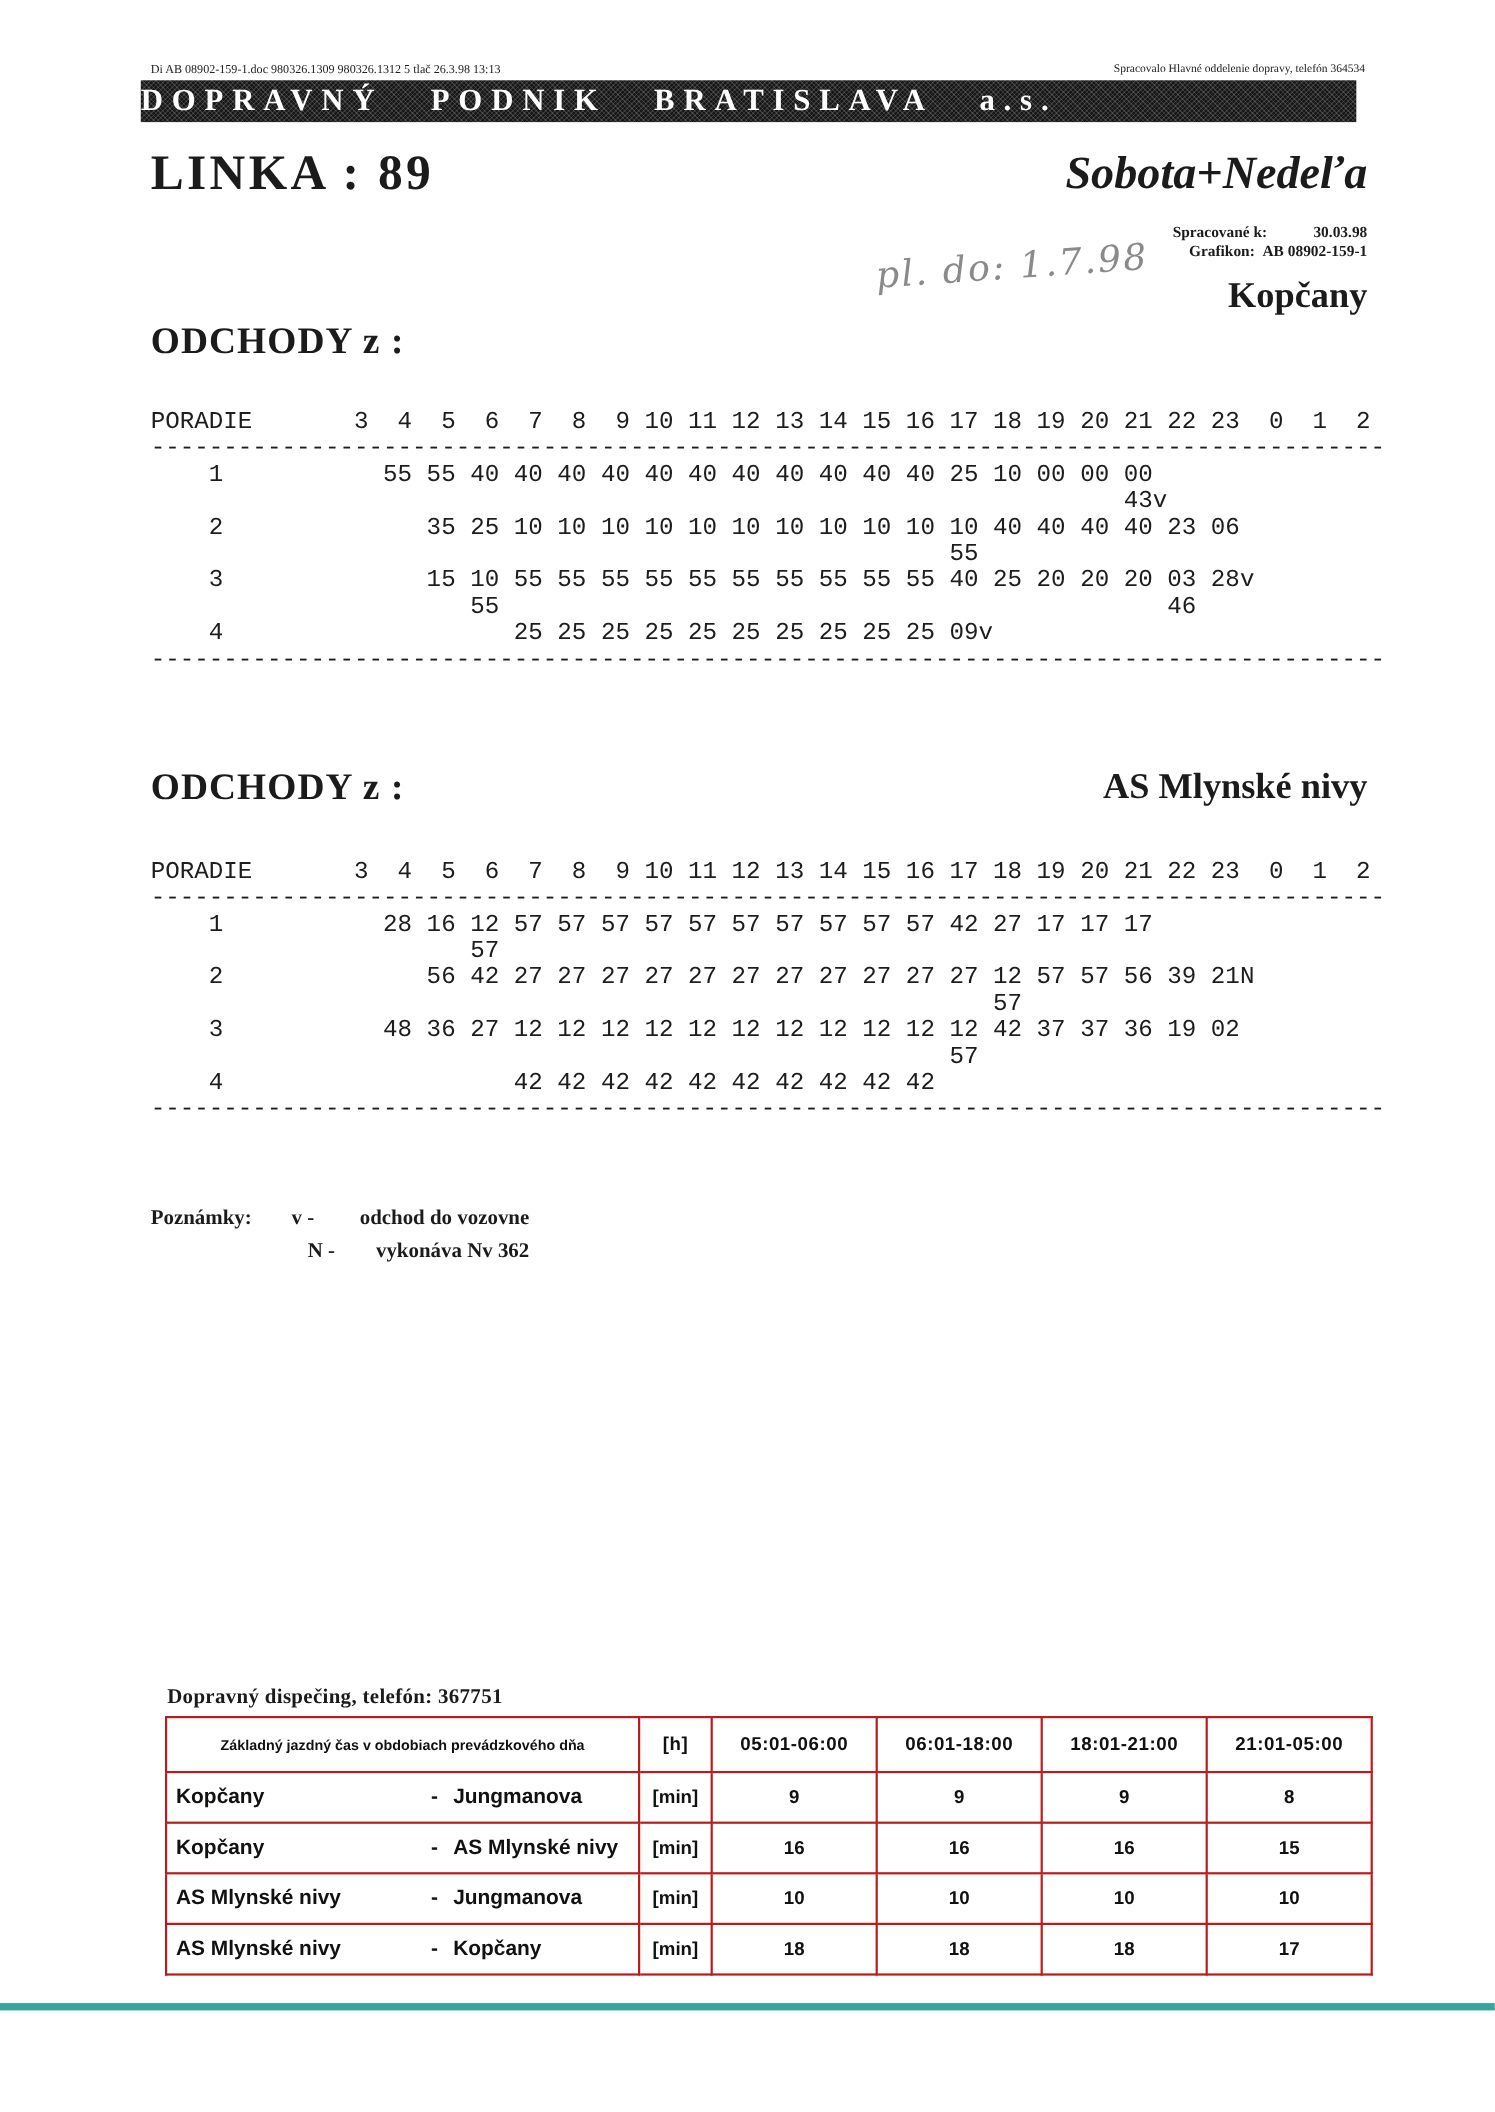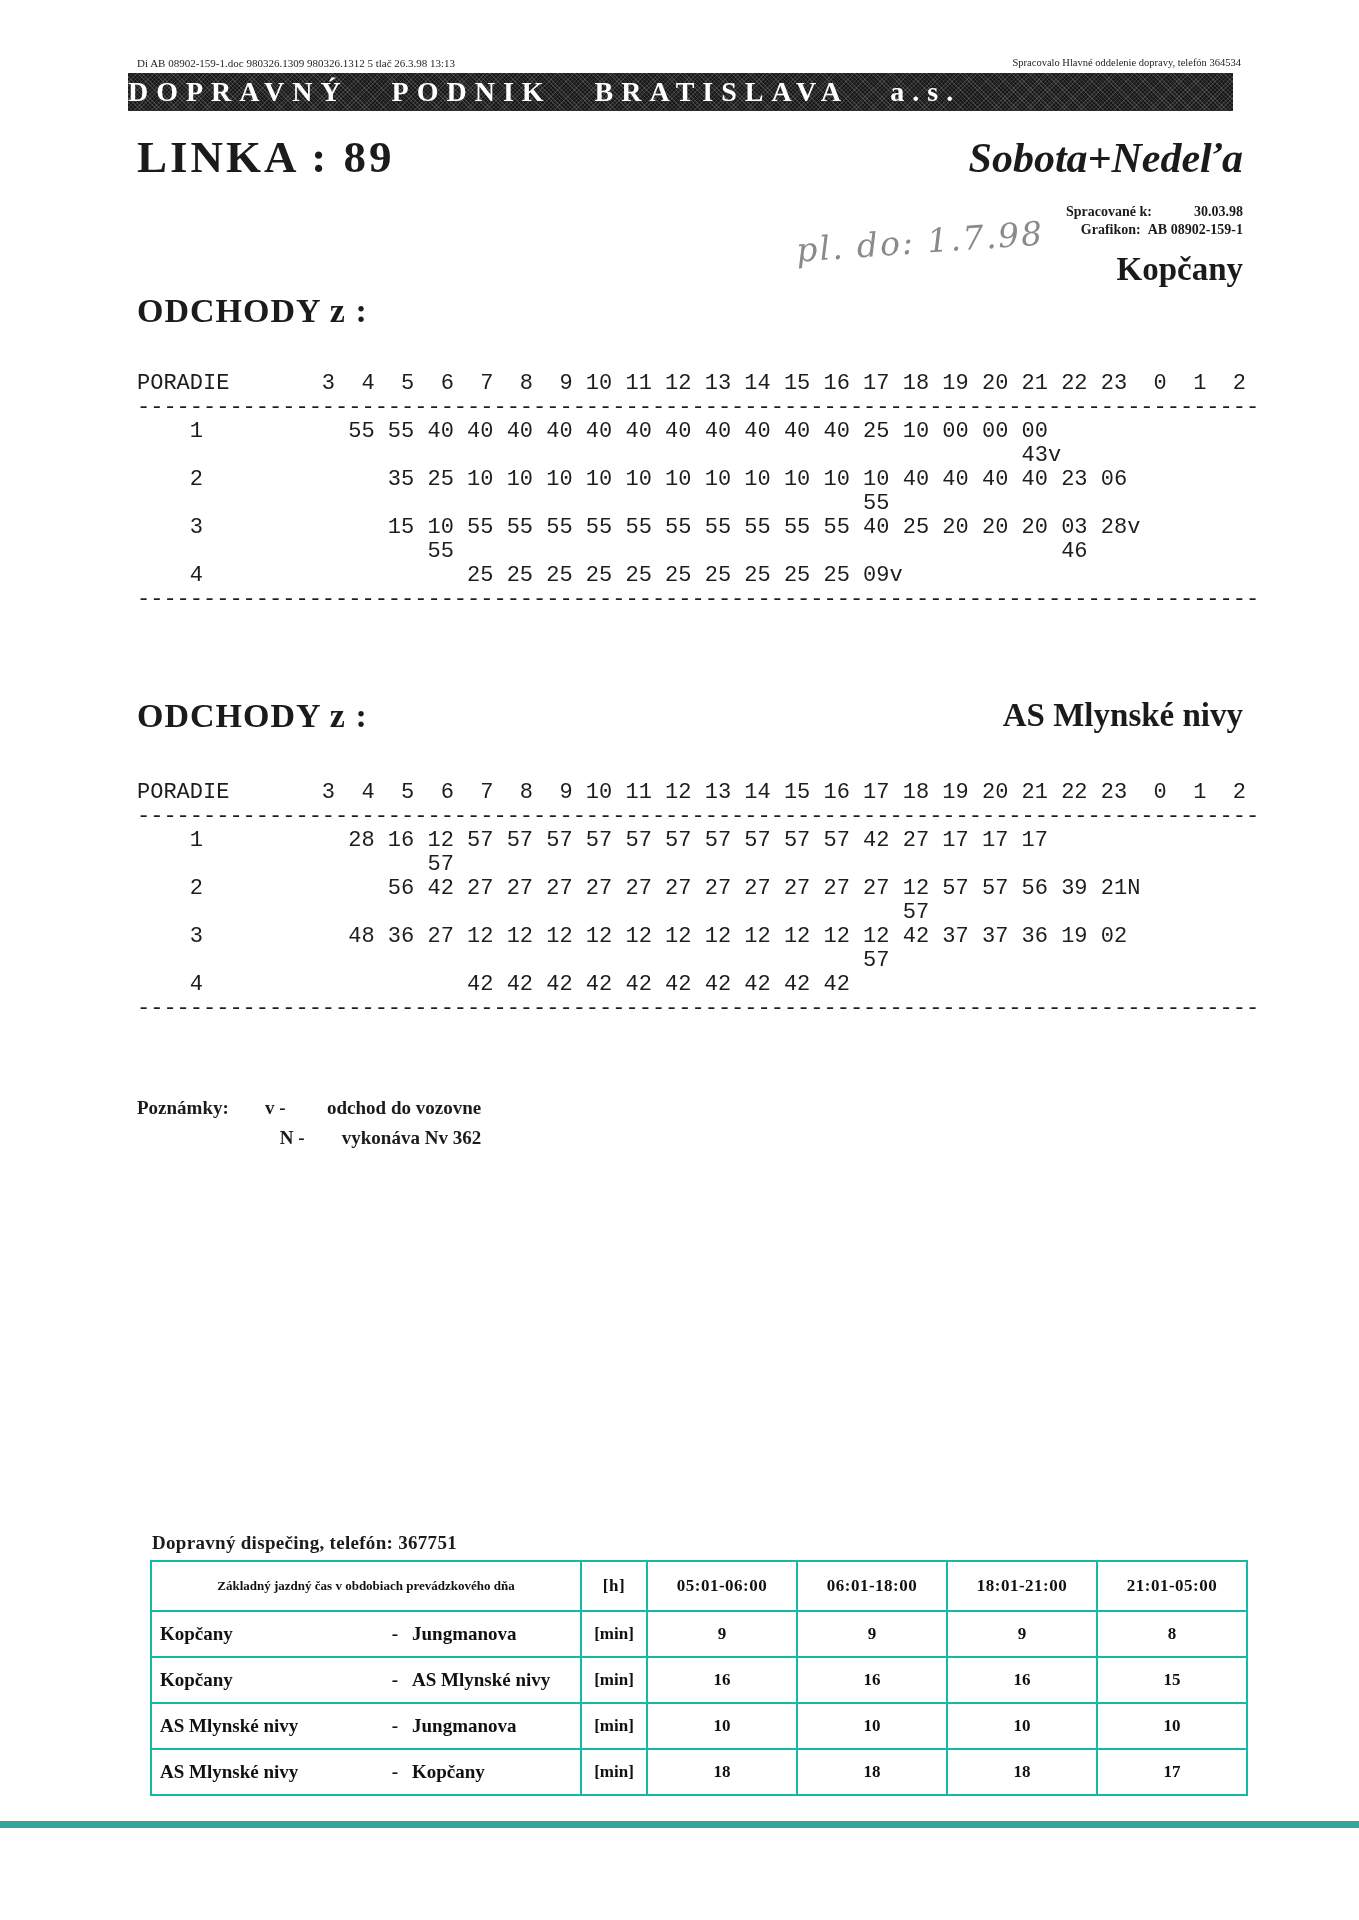--- a/index.html
+++ b/index.html
@@ -50,22 +50,22 @@
 
   .notes{position:absolute;left:137px;top:1093px;font-size:19px;font-weight:bold;}
   .notes-row{display:flex;line-height:30px;justify-content:flex-end;}
   .notes-label{width:128px;}
   .note-sym{width:62px;}
 
   .dispatch{position:absolute;left:152px;top:1532px;font-size:19px;font-weight:600;letter-spacing:.3px;}
 
   table.times{position:absolute;left:150px;top:1560px;border-collapse:collapse;
       width:1096px;table-layout:fixed;}
-  table.times th, table.times td{border:2px solid #14b8a6;text-align:center;vertical-align:middle;
-      font-family:Liberation Serif, serif;color:#111;}
+  table.times th, table.times td{border:2px solid #b91c1c;text-align:center;vertical-align:middle;
+      font-family:Liberation Sans, sans-serif;color:#111;}
   table.times col.c-route{width:430px;}
   table.times col.c-unit{width:66px;}
   table.times col.c-per{width:150px;}
   .times thead th{height:46px;}
   .times .hdr-label{font-size:13px;font-weight:bold;}
   .times .hdr-per{font-size:17px;font-weight:bold;letter-spacing:.5px;}
   .times tbody td{height:42px;font-size:17px;font-weight:600;}
   .times td.route{text-align:left;padding-left:8px;}
   .times .route-in{display:flex;align-items:center;font-size:19px;font-weight:bold;}
   .times .from{width:218px;}

